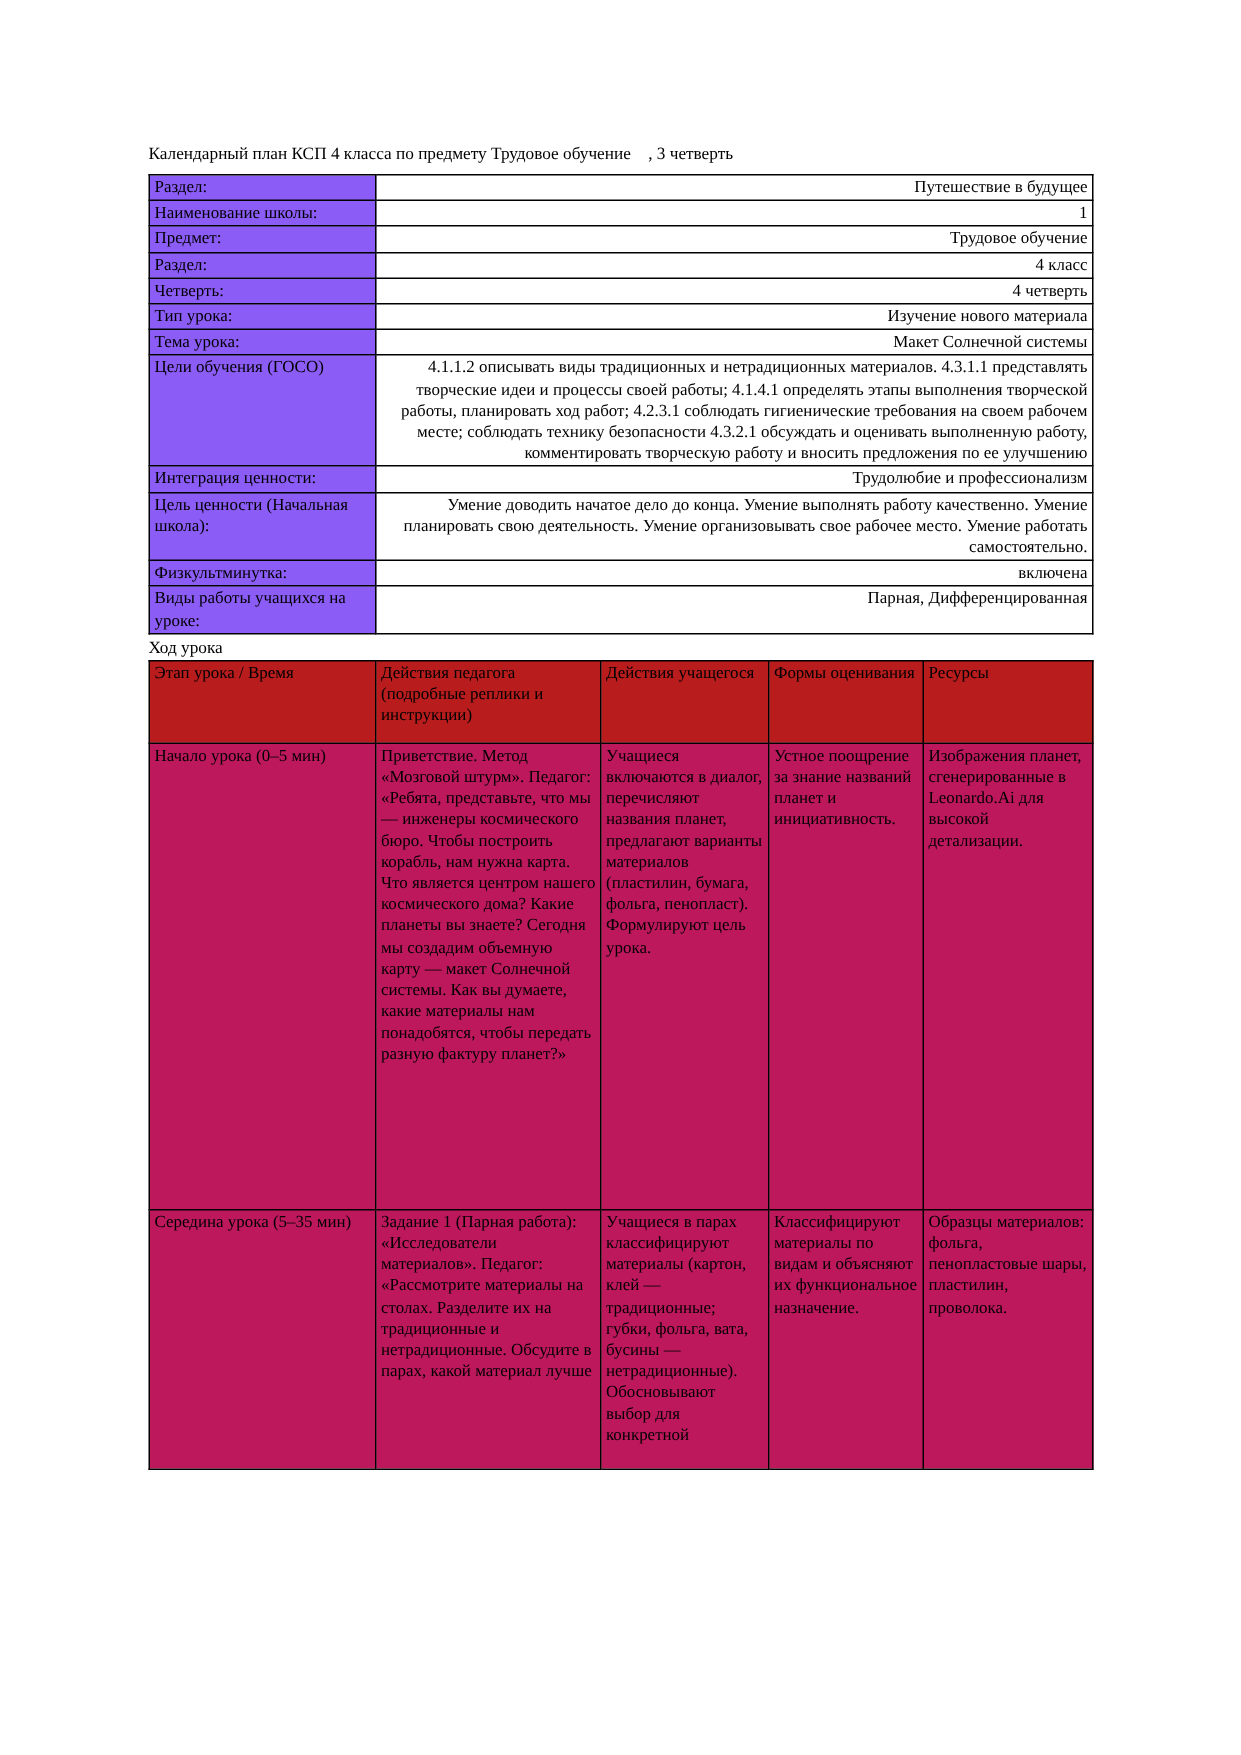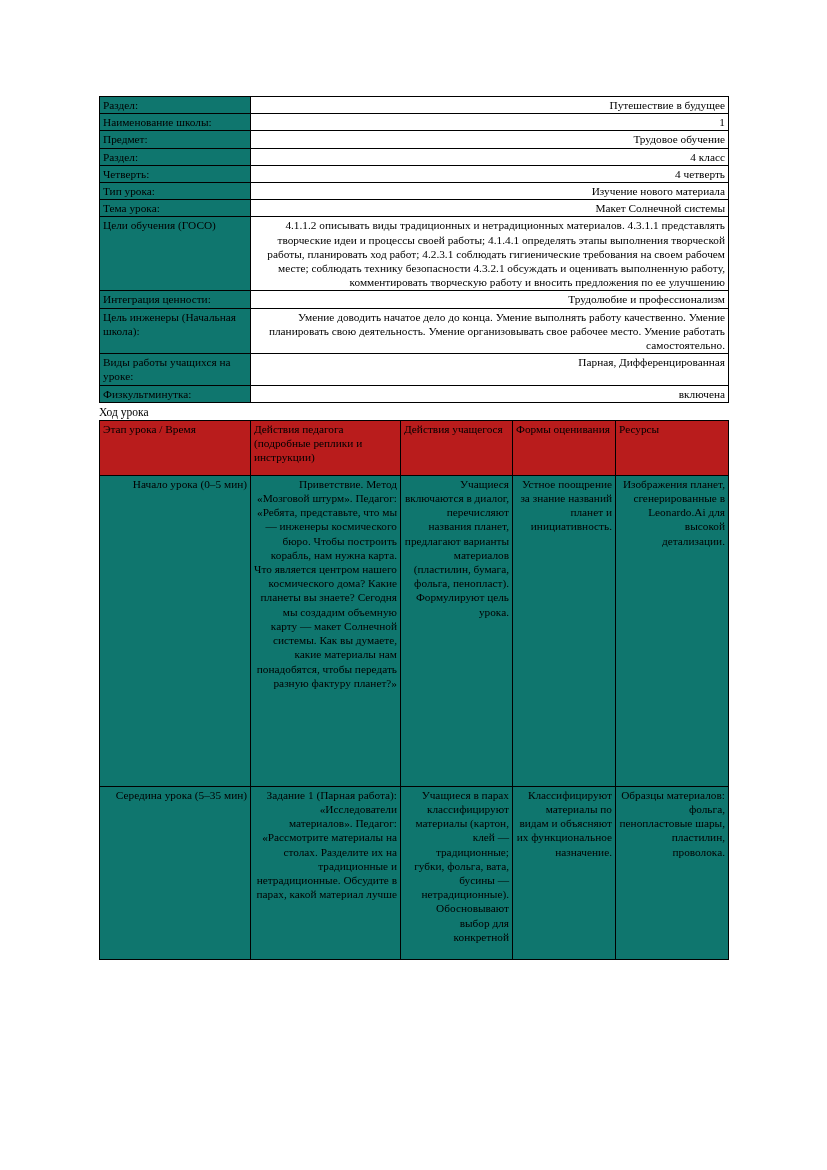--- a/index.html
+++ b/index.html
@@ -46,21 +46,21 @@
     line-height: 14.2px;
     word-wrap: break-word;
     overflow-wrap: break-word;
     hyphens: none;
   }
   
   #info-table { margin-bottom: 0; }
   #info-table col.c-label { width: 151px; }
   #info-table col.c-value { width: 478px; }
   #info-table td.label {
-    background: #0f766e;
+    background: #8b5cf6;
   }
   #info-table td.value {
     background: #ffffff;
     text-align: right;
   }
   .section-caption {
     font-size: 11.5px;
     line-height: 15px;
     margin: 2px 0 0 0;
   }
@@ -68,35 +68,35 @@
   #flow-table col.c1 { width: 151px; }
   #flow-table col.c2 { width: 150px; }
   #flow-table col.c3 { width: 112px; }
   #flow-table col.c4 { width: 103px; }
   #flow-table col.c5 { width: 113px; }
   #flow-table thead td {
     background: #b91c1c;
     height: 52px;
   }
   #flow-table tbody td {
-    background: #0f766e;
-    text-align: right;
+    background: #be185d;
   }
   .clip-row td {
     height: 170px;
   }
   .clip-row.first td {
     height: 308px;
   }
 </style>
 </head>
 <body>
 
 <div class="page">
 
+  <div class="doc-title">Календарный план КСП 4 класса по предмету Трудовое обучение    , 3 четверть</div>
 
   <table id="info-table">
     <colgroup>
       <col class="c-label">
       <col class="c-value">
     </colgroup>
     <tbody>
       <tr>
         <td class="label">Раздел:</td>
         <td class="value">Путешествие в будущее</td>
@@ -127,30 +127,30 @@
       </tr>
       <tr>
         <td class="label">Цели обучения (ГОСО)</td>
         <td class="value">4.1.1.2 описывать виды традиционных и нетрадиционных материалов. 4.3.1.1 представлять творческие идеи и процессы своей работы; 4.1.4.1 определять этапы выполнения творческой работы, планировать ход работ; 4.2.3.1 соблюдать гигиенические требования на своем рабочем месте; соблюдать технику безопасности 4.3.2.1 обсуждать и оценивать выполненную работу, комментировать творческую работу и вносить предложения по ее улучшению</td>
       </tr>
       <tr>
         <td class="label">Интеграция ценности:</td>
         <td class="value">Трудолюбие и профессионализм</td>
       </tr>
       <tr>
-        <td class="label">Цель инженеры (Начальная школа):</td>
+        <td class="label">Цель ценности (Начальная школа):</td>
         <td class="value">Умение доводить начатое дело до конца. Умение выполнять работу качественно. Умение планировать свою деятельность. Умение организовывать свое рабочее место. Умение работать самостоятельно.</td>
+      </tr>
+      <tr>
+        <td class="label">Физкультминутка:</td>
+        <td class="value">включена</td>
       </tr>
       <tr>
         <td class="label">Виды работы учащихся на уроке:</td>
         <td class="value">Парная, Дифференцированная</td>
-      </tr>
-      <tr>
-        <td class="label">Физкультминутка:</td>
-        <td class="value">включена</td>
       </tr>
     </tbody>
   </table>
 
   <div class="section-caption">Ход урока</div>
 
   <table id="flow-table">
     <colgroup>
       <col class="c1">
       <col class="c2">

